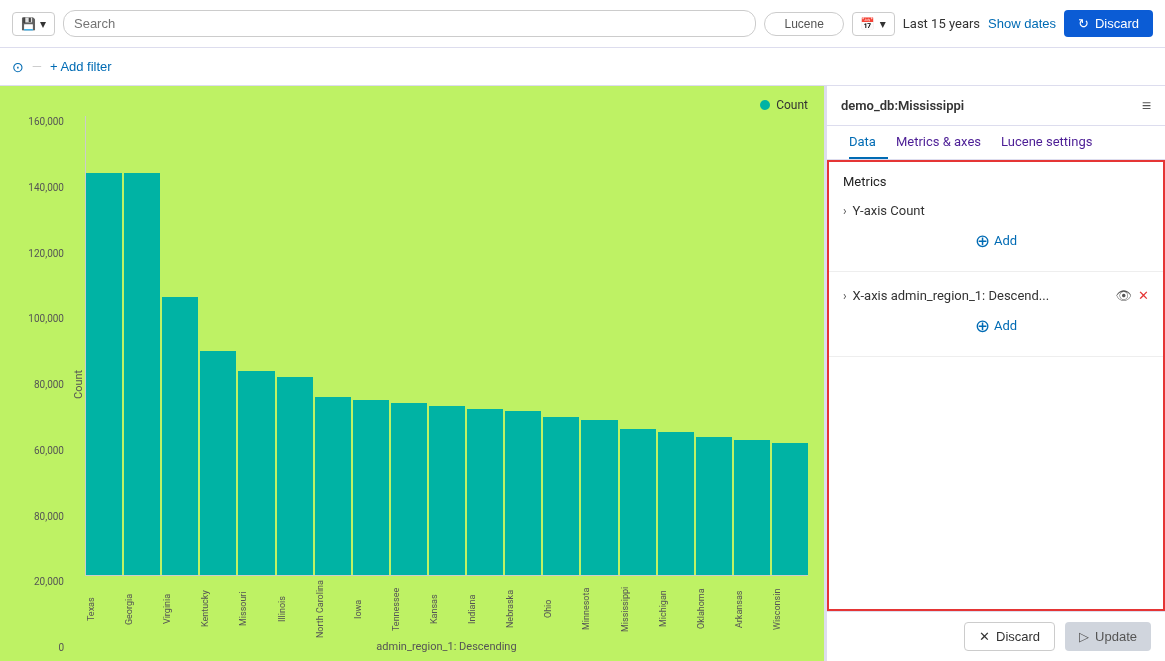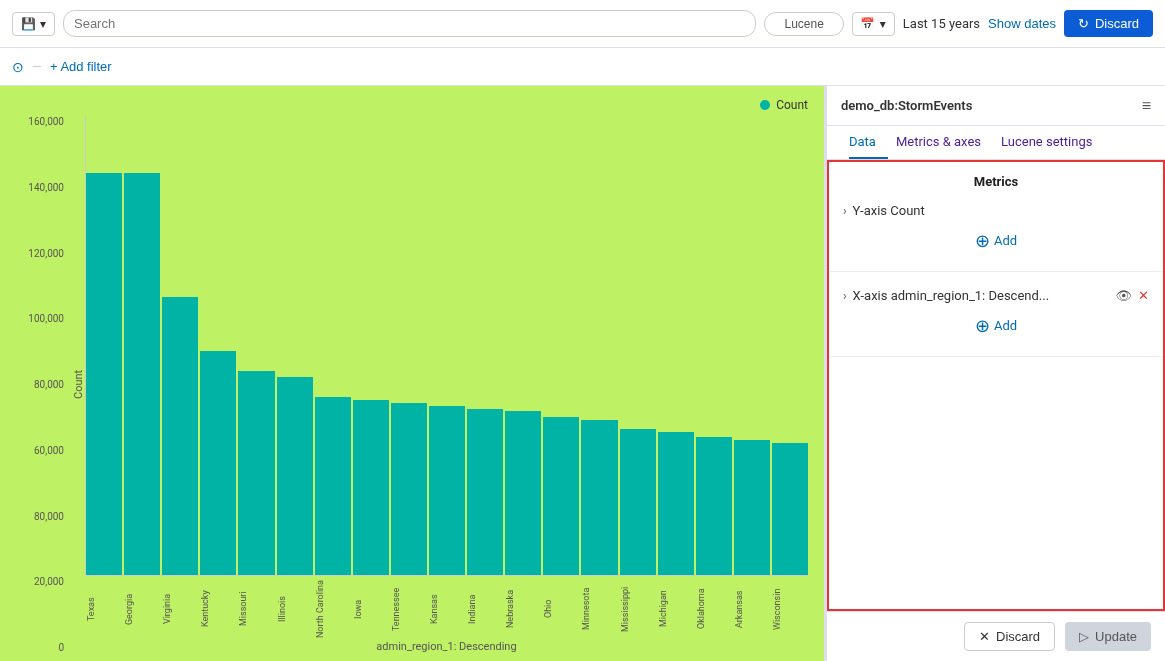--- a/index.html
+++ b/index.html
@@ -95,21 +95,21 @@
     }
     .panel-tab.active { color: #006bb4; border-bottom: 2px solid #006bb4; }
 
     .panel-body {
       flex: 1; overflow-y: auto; border: 2px solid #e53535; margin: 0;
     }
 
     .section {
       padding: 12px 14px; border-bottom: 1px solid #eee;
     }
-    .section-title { font-size: 13px; font-weight: 700; color: #222; margin-bottom: 10px; text-align: center; }
+    .section-title { font-size: 13px; font-weight: 400; color: #222; margin-bottom: 10px; }
 
     .metric-item, .bucket-item {
       display: flex; align-items: center; gap: 6px; padding: 4px 0; cursor: pointer;
     }
     .chevron-icon { color: #555; font-size: 12px; }
     .item-label { font-size: 13px; color: #333; flex: 1; }
 
     .add-row {
       display: flex; align-items: center; justify-content: center; padding: 8px; cursor: pointer; gap: 4px;
     }
@@ -224,21 +224,21 @@
             <div class="x-label">Arkansas</div>
             <div class="x-label">Wisconsin</div>
           </div>
         <div class="x-axis-title">admin_region_1: Descending</div>
       </div>
     </div>
   </div>
 
   <div class="right-panel">
     <div class="panel-header">
-      <span class="panel-title">demo_db:StormEvents</span>
+      <span class="panel-title">demo_db:Mississippi</span>
       <span class="panel-menu-icon">≡</span>
     </div>
 
     <div class="panel-tabs">
       <div class="panel-tab active">Data</div>
       <div class="panel-tab">Metrics &amp; axes</div>
       <div class="panel-tab">Lucene settings</div>
     </div>
 
     <div class="panel-body">

